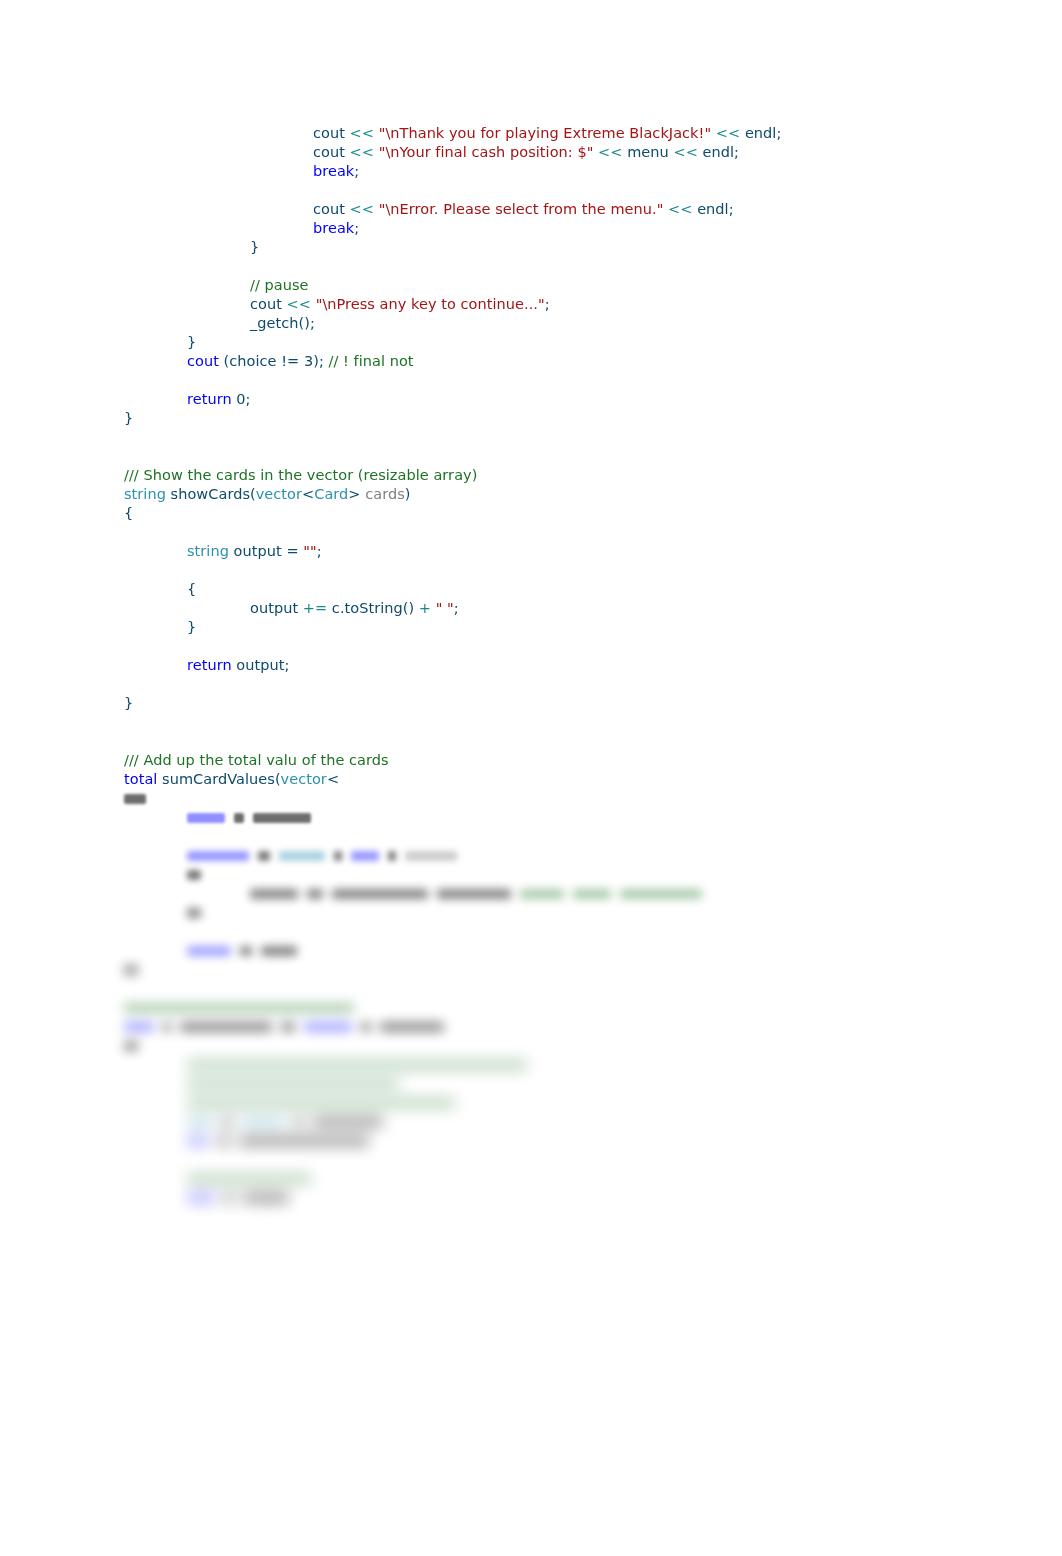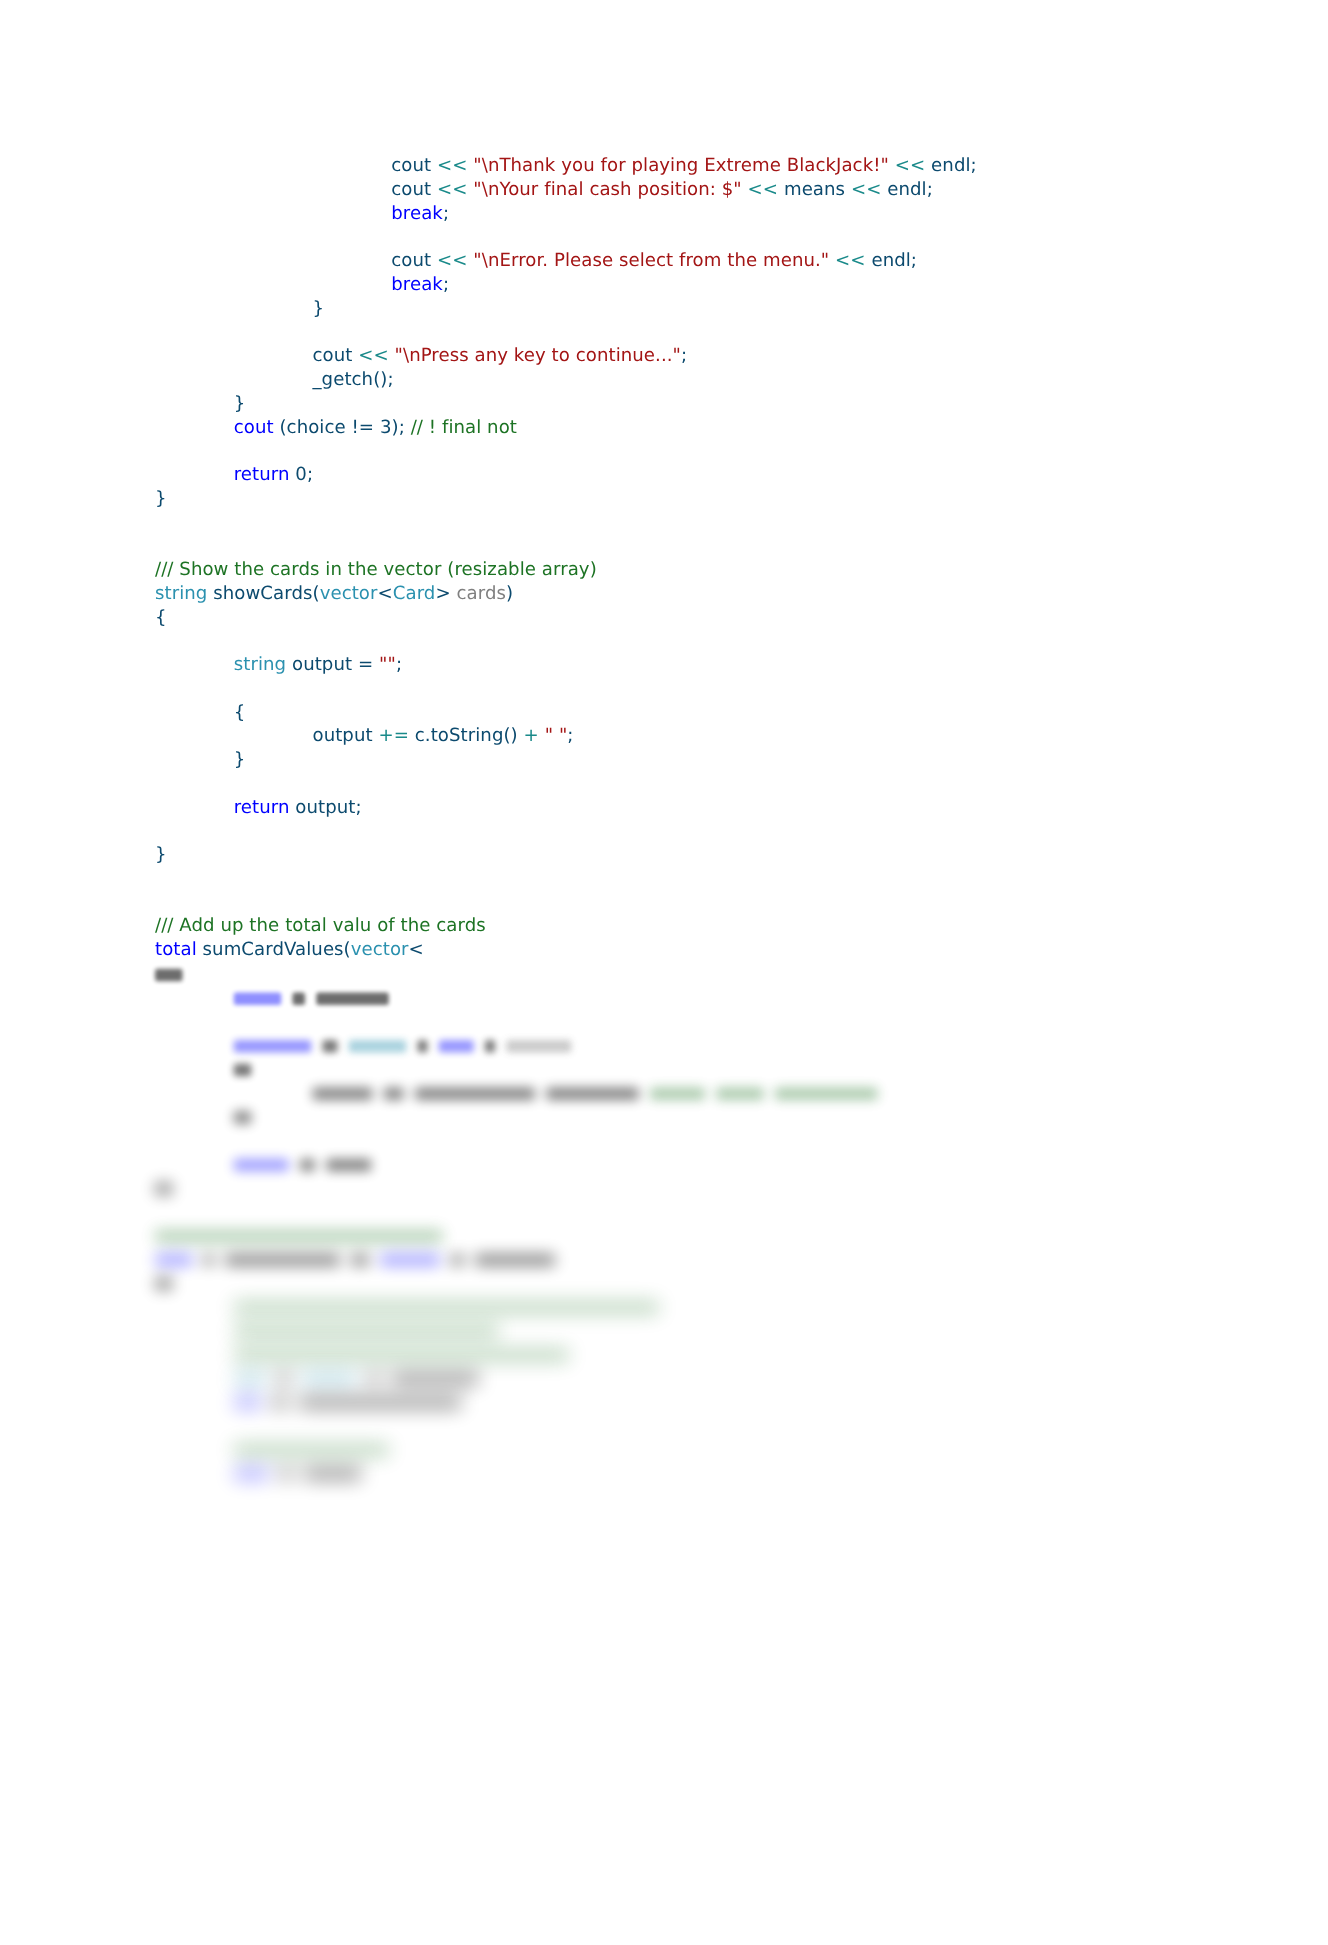--- a/index.html
+++ b/index.html
@@ -60,27 +60,28 @@
   .b3 { filter: blur(4.6px);  opacity: 0.78; }
   .b4 { filter: blur(6.0px);  opacity: 0.72; }
   .b5 { filter: blur(7.5px);  opacity: 0.66; }
 </style>
 </head>
 <body>
 
 <div id="page">
   <div id="code-block">
       <div class="code-line i3"><span class="pln">cout </span><span class="op">&lt;&lt;</span><span class="pln"> </span><span class="str">"\nThank you for playing Extreme BlackJack!"</span><span class="pln"> </span><span class="op">&lt;&lt;</span><span class="pln"> endl;</span></div>
-      <div class="code-line i3"><span class="pln">cout </span><span class="op">&lt;&lt;</span><span class="pln"> </span><span class="str">"\nYour final cash position: $"</span><span class="pln"> </span><span class="op">&lt;&lt;</span><span class="pln"> means </span><span class="op">&lt;&lt;</span><span class="pln"> endl;</span></div>
+      <div class="code-line i3"><span class="pln">cout </span><span class="op">&lt;&lt;</span><span class="pln"> </span><span class="str">"\nYour final cash position: $"</span><span class="pln"> </span><span class="op">&lt;&lt;</span><span class="pln"> menu </span><span class="op">&lt;&lt;</span><span class="pln"> endl;</span></div>
       <div class="code-line i3"><span class="kw">break</span><span class="pln">;</span></div>
       <div class="code-line i0 blank"></div>
       <div class="code-line i3"><span class="pln">cout </span><span class="op">&lt;&lt;</span><span class="pln"> </span><span class="str">"\nError. Please select from the menu."</span><span class="pln"> </span><span class="op">&lt;&lt;</span><span class="pln"> endl;</span></div>
       <div class="code-line i3"><span class="kw">break</span><span class="pln">;</span></div>
       <div class="code-line i2"><span class="pln">}</span></div>
       <div class="code-line i0 blank"></div>
+      <div class="code-line i2"><span class="cmt">// pause</span></div>
       <div class="code-line i2"><span class="pln">cout </span><span class="op">&lt;&lt;</span><span class="pln"> </span><span class="str">"\nPress any key to continue..."</span><span class="pln">;</span></div>
       <div class="code-line i2"><span class="pln">_getch();</span></div>
       <div class="code-line i1"><span class="pln">}</span></div>
       <div class="code-line i1"><span class="kw">cout</span><span class="pln"> (choice != 3); </span><span class="cmt">// ! final not</span></div>
       <div class="code-line i0 blank"></div>
       <div class="code-line i1"><span class="kw">return</span><span class="pln"> 0;</span></div>
       <div class="code-line i0"><span class="pln">}</span></div>
       <div class="code-line i0 blank"></div>
       <div class="code-line i0 blank"></div>
       <div class="code-line i0"><span class="cmt">/// Show the cards in the vector (resizable array)</span></div>

